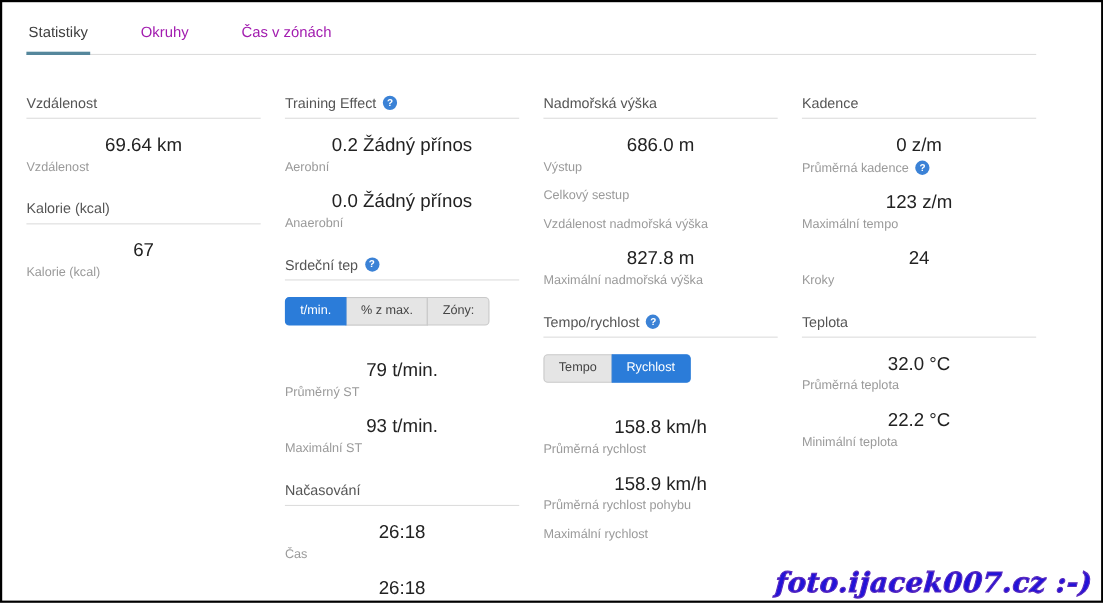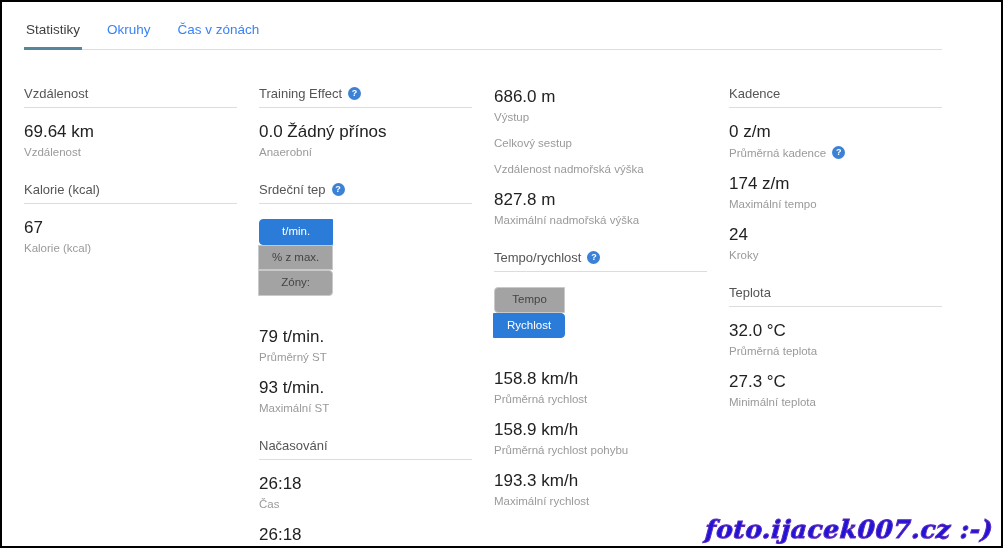--- a/index.html
+++ b/index.html
@@ -11,26 +11,26 @@
     border:2px solid #000;
     overflow:hidden;
   }
   .page { padding:14px 0 0 22px; }
 
   
   .tabs {
     width:918px;
     border-bottom:1px solid #ddd;
     display:flex;
-    gap:23px;
+    gap:44px;
     align-items:center;
   }
   .tab {
     font-size:13.5px;
-    color:#3b82f6;
+    color:#a21caf;
     padding:6px 2px 10px 2px;
     cursor:pointer;
     border-bottom:3px solid transparent;
     margin-bottom:-1px;
   }
   .tab.active {
     color:#3e3e3e;
     border-bottom-color:#55879c;
   }
 
@@ -50,20 +50,21 @@
     border-bottom:1px solid #ddd;
     margin-bottom:13px;
     display:flex;
     align-items:center;
   }
   .stat { margin-bottom:14px; }
   .stat-value {
     font-size:17px;
     color:#222;
     line-height:21px;
+    text-align:center;
   }
   .stat-label {
     font-size:11.5px;
     color:#9a9a9a;
     margin-top:4px;
     display:flex;
     align-items:center;
   }
 
   
@@ -79,27 +80,26 @@
     margin-left:6px;
     cursor:pointer;
     flex:0 0 auto;
     font-weight:bold;
   }
 
   
   .btn-group {
     display:inline-flex;
     margin:2px 0 30px 0;
-    flex-direction:column;
   }
   .tbtn {
     font-family:"Liberation Sans", sans-serif;
     font-size:11.5px;
     color:#444;
-    background:#a3a3a3;
+    background:#e5e5e5;
     border:1px solid #c9c9c9;
     padding:6px 13px;
     cursor:pointer;
     margin-left:-1px;
     line-height:1;
   }
   .tbtn:first-child { border-radius:4px 0 0 4px; margin-left:0; }
   .tbtn:last-child  { border-radius:0 4px 4px 0; }
   .tbtn.active {
     background:#2b7cd9;
@@ -158,20 +158,24 @@
       </div>
     </div>
 
     <div class="col">
       <div class="stat-section">
         <div class="sec-header">
           <span>Training Effect</span>
           <span class="info-icon">?</span>
         </div>
         <div class="stat">
+          <div class="stat-value">0.2 Žádný přínos</div>
+          <div class="stat-label">Aerobní</div>
+        </div>
+        <div class="stat">
           <div class="stat-value">0.0 Žádný přínos</div>
           <div class="stat-label">Anaerobní</div>
         </div>
       </div>
 
       <div class="stat-section">
         <div class="sec-header">
           <span>Srdeční tep</span>
           <span class="info-icon">?</span>
         </div>
@@ -201,20 +205,23 @@
         <div class="stat">
           <div class="stat-value">26:18</div>
           <div class="stat-label">Čas pohybu</div>
         </div>
 
       </div>
     </div>
 
     <div class="col">
       <div class="stat-section">
+        <div class="sec-header">
+          <span>Nadmořská výška</span>
+        </div>
         <div class="stat">
           <div class="stat-value">686.0 m</div>
           <div class="stat-label">Výstup</div>
         </div>
         <div class="stat">
           <div class="stat-label">Celkový sestup</div>
         </div>
         <div class="stat">
           <div class="stat-label">Vzdálenost nadmořská výška</div>
         </div>
@@ -235,58 +242,57 @@
         </div>
         <div class="stat">
           <div class="stat-value">158.8 km/h</div>
           <div class="stat-label">Průměrná rychlost</div>
         </div>
         <div class="stat">
           <div class="stat-value">158.9 km/h</div>
           <div class="stat-label">Průměrná rychlost pohybu</div>
         </div>
         <div class="stat">
-          <div class="stat-value">193.3 km/h</div>
           <div class="stat-label">Maximální rychlost</div>
         </div>
       </div>
     </div>
 
     <div class="col">
       <div class="stat-section">
         <div class="sec-header">
           <span>Kadence</span>
         </div>
         <div class="stat">
           <div class="stat-value">0 z/m</div>
           <div class="stat-label">
             <span>Průměrná kadence</span>
             <span class="info-icon">?</span>
           </div>
         </div>
         <div class="stat">
-          <div class="stat-value">174 z/m</div>
+          <div class="stat-value">123 z/m</div>
           <div class="stat-label">Maximální tempo</div>
         </div>
         <div class="stat">
           <div class="stat-value">24</div>
           <div class="stat-label">Kroky</div>
         </div>
       </div>
 
       <div class="stat-section">
         <div class="sec-header">
           <span>Teplota</span>
         </div>
         <div class="stat">
           <div class="stat-value">32.0 °C</div>
           <div class="stat-label">Průměrná teplota</div>
         </div>
         <div class="stat">
-          <div class="stat-value">27.3 °C</div>
+          <div class="stat-value">22.2 °C</div>
           <div class="stat-label">Minimální teplota</div>
         </div>
       </div>
     </div>
 
   </div>
 </div>
 
 <div class="watermark">foto.ijacek007.cz :-)</div>
 

